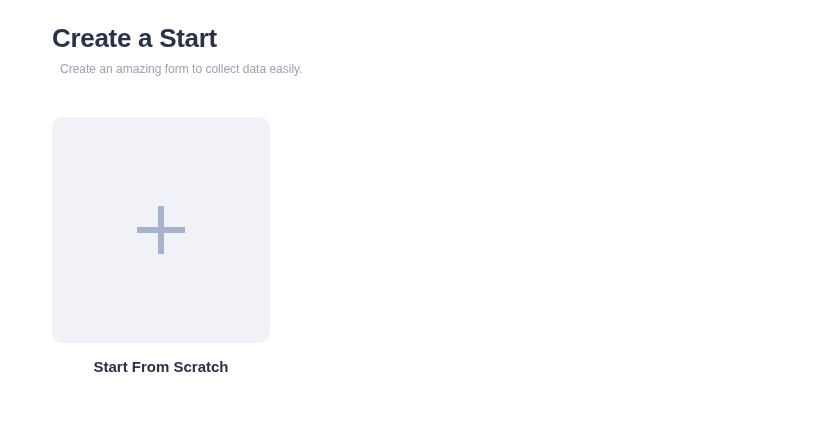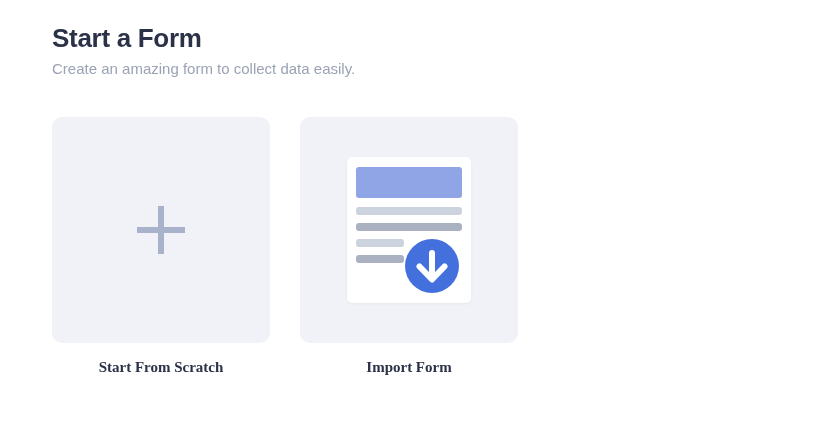--- a/index.html
+++ b/index.html
@@ -29,42 +29,41 @@
   }
   .page-title {
     margin: 0;
     font-size: 26px;
     font-weight: bold;
     line-height: 32px;
     letter-spacing: -0.3px;
     color: #2b3248;
   }
   .page-subtitle {
-    margin: 6px 0 0 0;
-    font-size: 15px;
+    margin: 6px 0 0 8px;
+    font-size: 12px;
     font-weight: normal;
     line-height: 18px;
     color: #9aa2b4;
   }
 
   
   .options {
     position: absolute;
     left: 52px;
     top: 117px;
     display: flex;
     flex-direction: row;
     gap: 30px;
   }
   .option {
     width: 218px;
     display: flex;
     flex-direction: column;
     align-items: center;
-    font-family: Liberation Serif, serif;
   }
   .option-tile {
     width: 218px;
     height: 226px;
     background: #f1f2f7;
     border-radius: 10px;
     display: flex;
     align-items: center;
     justify-content: center;
     position: relative;
@@ -145,51 +144,32 @@
     width: 54px;
     height: 54px;
   }
 </style>
 </head>
 <body>
 
 <div class="page">
 
   <div class="header">
-    <h1 class="page-title">Start a Form</h1>
+    <h1 class="page-title">Create a Start</h1>
     <p class="page-subtitle">Create an amazing form to collect data easily.</p>
   </div>
 
   <div class="options">
 
     <div class="option">
       <div class="option-tile">
         <svg class="plus-icon" width="52" height="52" viewBox="0 0 52 52">
           <rect x="23" y="2" width="6" height="48" fill="#a8b2ca"></rect>
           <rect x="2" y="23" width="48" height="6" fill="#a8b2ca"></rect>
         </svg>
       </div>
       <div class="option-label">Start From Scratch</div>
     </div>
 
 
-    <div class="option">
-      <div class="option-tile">
-        <div class="doc doc-imp">
-          <div class="doc-header-block"></div>
-          <div class="lines">
-            <div class="line imp-line-full-light"></div>
-            <div class="line imp-line-full-dark"></div>
-            <div class="line imp-line-half-light"></div>
-            <div class="line imp-line-half-dark"></div>
-          </div>
-          <svg class="download-badge" width="54" height="54" viewBox="0 0 54 54">
-            <circle cx="27" cy="27" r="27" fill="#4470dd"></circle>
-            <rect x="24" y="11" width="6" height="26" rx="3" fill="#ffffff"></rect>
-            <path d="M14.5 27.5 L27 40.5 L39.5 27.5" fill="none" stroke="#ffffff" stroke-width="6" stroke-linecap="round" stroke-linejoin="round"></path>
-          </svg>
-        </div>
-      </div>
-      <div class="option-label">Import Form</div>
-    </div>
 
   </div>
 </div>
 
 </body></html>

